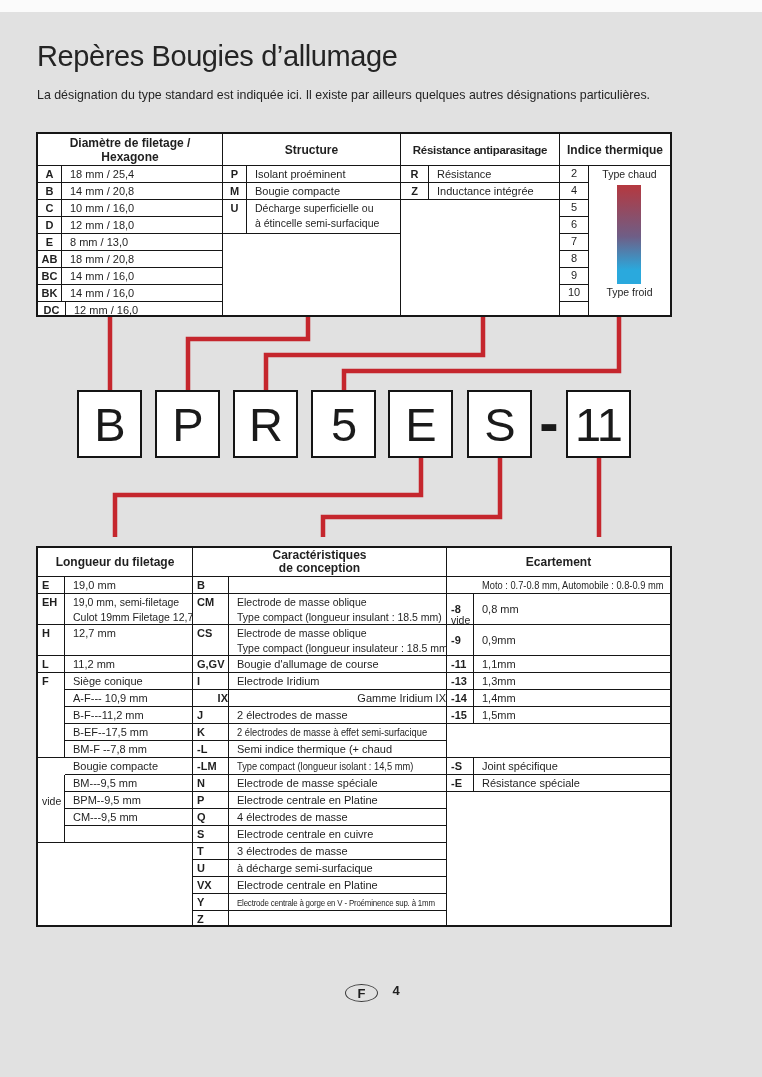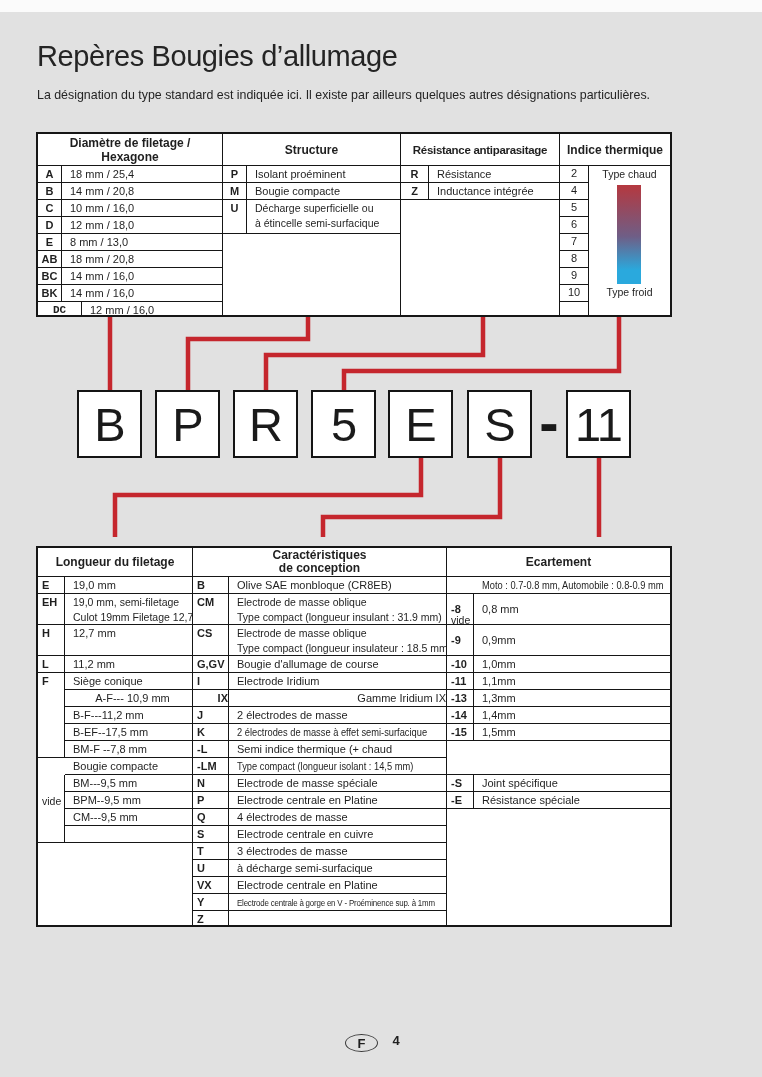--- a/index.html
+++ b/index.html
@@ -66,21 +66,21 @@
   .cdash { position:absolute; left:533px; top:388px; width:32px; height:68px; display:flex;
            align-items:center; justify-content:center; font-size:58px; font-weight:700; color:#1a1a1a; }
 
   
   .tbl.bottom { left:36px; top:546px; width:636px; height:381px; }
   .b1 { width:154px; }
   .b2 { width:255px; border-left:1.5px solid #161616; border-right:1.5px solid #161616; }
   .b3 { flex:1; }
 
   
-  .footer { position:absolute; left:345px; top:1033px; height:20px; }
+  .footer { position:absolute; left:345px; top:983px; height:20px; }
   .oval { display:inline-block; width:33px; height:18px; border:1.5px solid #3a3a3a; border-radius:50%;
           text-align:center; line-height:17px; font-weight:bold; font-size:13px; box-sizing:border-box; }
   .pnum { display:inline-block; margin-left:10px; font-weight:bold; font-size:13px; vertical-align:3px; }
 </style>
 </head>
 <body>
 
 <div class="page">
   <div class="topstrip"></div>
 
@@ -144,21 +144,21 @@
               <div class="ln">14 mm / 16,0</div>
             </div>
           </div>
           <div class="trow" style="height: 17px; justify-content: flex-end;">
             <div class="tkey" style="width: 24px;">BK</div>
             <div class="tval">
               <div class="ln">14 mm / 16,0</div>
             </div>
           </div>
           <div class="trow nob" style="height: 17px;">
-            <div class="tkey" style="width: 44px; font-family: Liberation Mono, monospace;">DC</div>
+            <div class="tkey" style="width: 28px;">DC</div>
             <div class="tval">
               <div class="ln">12 mm / 16,0</div>
             </div>
           </div>
         </div>
     </section>
     <section class="sec s2 topsec">
       <div class="hdr">Structure</div>
       <div id="t1">
           <div class="trow" style="height: 17px;">
@@ -272,21 +272,21 @@
             <div class="tval">
               <div class="ln">11,2 mm</div>
             </div>
           </div>
           <div class="trow sub" style="height: 17px;">
             <div class="tkey" style="width: 27px;">F</div>
             <div class="tval">
               <div class="ln">Siège conique</div>
             </div>
           </div>
-          <div class="trow sub" style="height: 17px; text-align: center;">
+          <div class="trow sub" style="height: 17px;">
             <div class="tkey" style="width: 27px;"></div>
             <div class="tval">
               <div class="ln">A-F--- 10,9 mm</div>
             </div>
           </div>
           <div class="trow sub" style="height: 17px;">
             <div class="tkey" style="width: 27px;"></div>
             <div class="tval">
               <div class="ln">B-F---11,2 mm</div>
             </div>
@@ -340,29 +340,26 @@
             </div>
           </div>
         </div>
     </section>
     <section class="sec b2 botsec">
       <div class="hdr">Caractéristiques
 de conception</div>
       <div id="b1">
           <div class="trow" style="height: 17px;">
             <div class="tkey" style="width: 36px;">B</div>
-            <div class="tval">
-              <div class="ln">Olive SAE monbloque (CR8EB)</div>
-            </div>
           </div>
           <div class="trow" style="height: 31px;">
             <div class="tkey" style="width: 36px;">CM</div>
             <div class="tval ml">
               <div class="ln">Electrode de masse oblique</div>
-              <div class="ln">Type compact (longueur insulant : 31.9 mm)</div>
+              <div class="ln">Type compact (longueur insulant : 18.5 mm)</div>
             </div>
           </div>
           <div class="trow" style="height: 31px;">
             <div class="tkey" style="width: 36px;">CS</div>
             <div class="tval ml">
               <div class="ln">Electrode de masse oblique</div>
               <div class="ln">Type compact (longueur insulateur : 18.5 mm)</div>
             </div>
           </div>
           <div class="trow" style="height: 17px;">
@@ -475,26 +472,20 @@
               <div class="ln">0,8 mm</div>
             </div>
           </div>
           <div class="trow cen" style="height: 31px;">
             <div class="tkey" style="width: 27px;">-9</div>
             <div class="tval">
               <div class="ln">0,9mm</div>
             </div>
           </div>
           <div class="trow" style="height: 17px;">
-            <div class="tkey" style="width: 27px;">-10</div>
-            <div class="tval">
-              <div class="ln">1,0mm</div>
-            </div>
-          </div>
-          <div class="trow" style="height: 17px;">
             <div class="tkey" style="width: 27px;">-11</div>
             <div class="tval">
               <div class="ln">1,1mm</div>
             </div>
           </div>
           <div class="trow" style="height: 17px;">
             <div class="tkey" style="width: 27px;">-13</div>
             <div class="tval">
               <div class="ln">1,3mm</div>
             </div>

